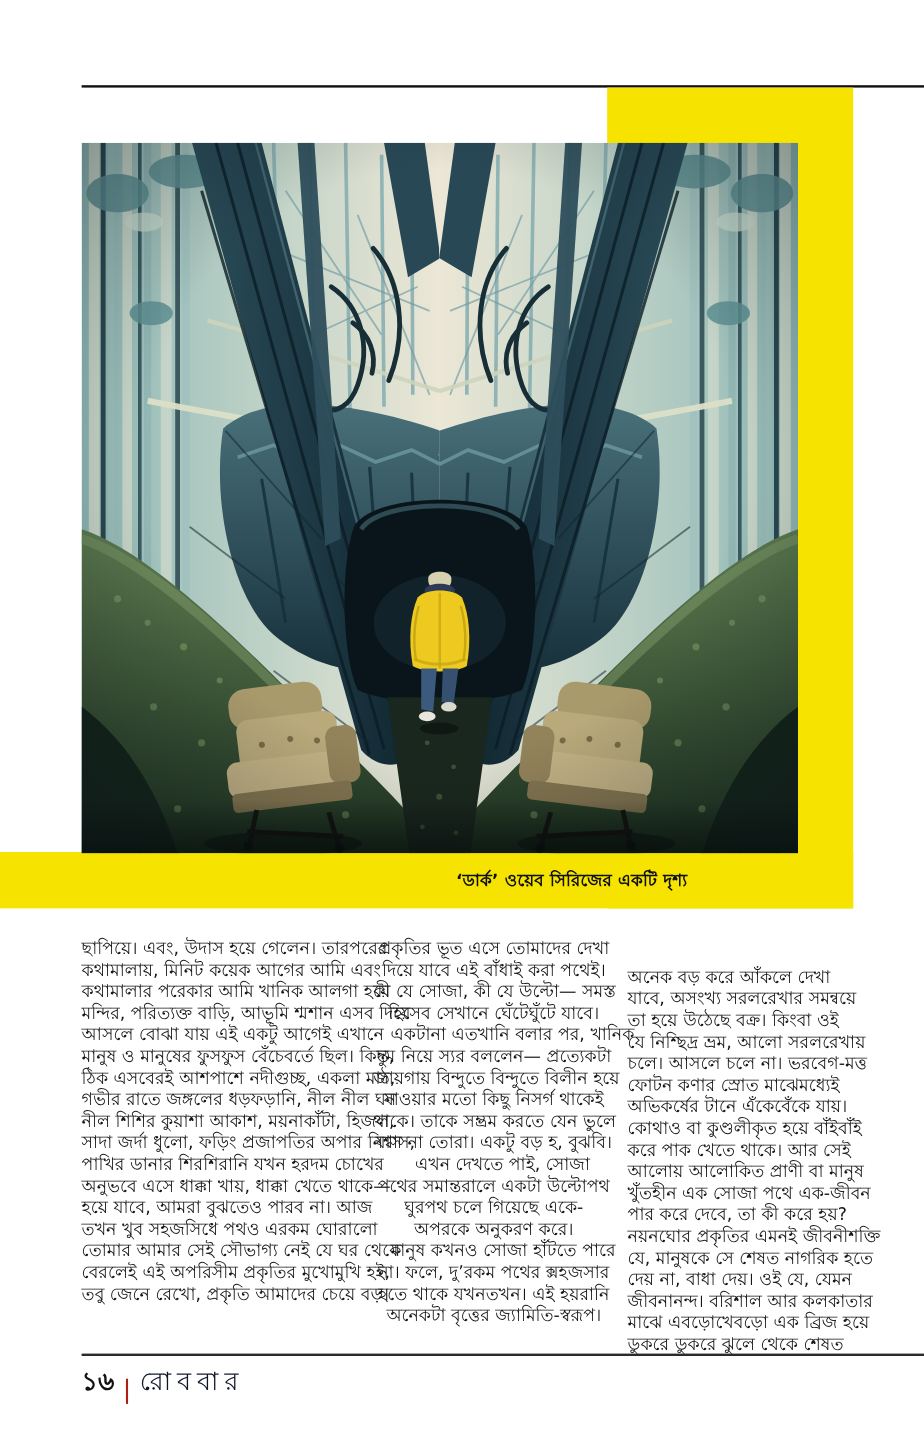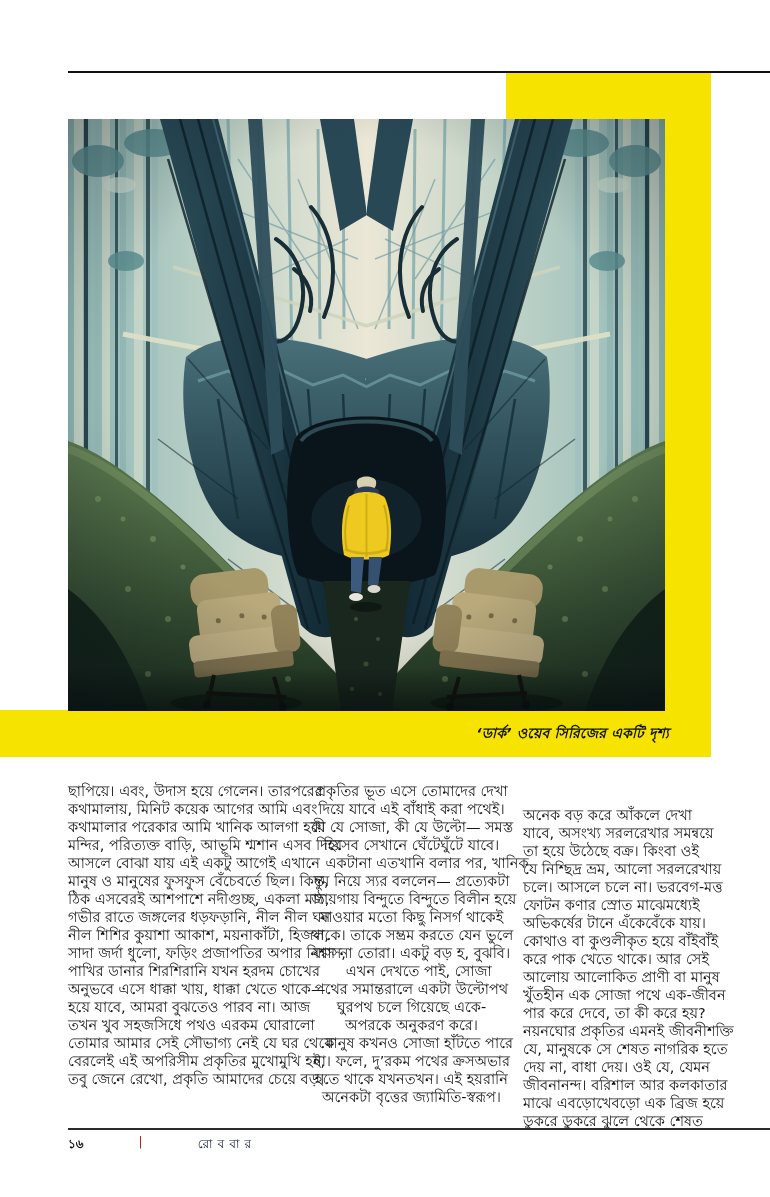--- a/index.html
+++ b/index.html
@@ -7,30 +7,30 @@
     width:770px;height:1197px;background:#ffffff;position:relative;overflow:hidden;
     font-family:"DejaVu Sans","Liberation Sans",sans-serif;color:#141414;
   }
   .page{position:absolute;inset:0;}
   .top-rule{position:absolute;left:68px;top:71px;width:702px;height:2px;background:#111111;}
   .yellow-block{position:absolute;left:506px;top:73px;width:205px;height:684px;background:#F6E400;}
   .yellow-band{position:absolute;left:0px;top:710px;width:711px;height:47px;background:#F6E400;}
   .hero{position:absolute;left:68px;top:119px;width:597px;height:592px;}
   .hero svg{display:block;width:597px;height:592px;}
   .caption{
-    position:absolute;left:380px;top:722px;width:289px;text-align:right;
-    font-size:14px;font-weight:700;color:#101010;letter-spacing:.2px;font-style:italic;
+    position:absolute;left:380px;top:722px;width:289px;text-align:left;
+    font-size:14px;font-weight:700;color:#101010;letter-spacing:.2px;
   }
   .col{position:absolute;top:782px;font-size:14.5px;font-weight:500;color:#161616;}
   .col-1{left:68px;width:228px;}
   .col-2{left:311px;width:201px;text-align:center;}
   .col-3{left:523px;width:188px;margin-top:24px;}
   .tline{height:18px;line-height:18px;white-space:nowrap;}
   .footer-rule{position:absolute;left:68px;top:1128px;width:702px;height:1.5px;background:#2a2a2a;}
-  .footer{position:absolute;left:68px;top:1135px;font-size:12px;display:flex;align-items:flex-start;gap:48px;}
+  .footer{position:absolute;left:68px;top:1135px;font-size:21px;display:flex;align-items:flex-end;}
   .footer .num{font-weight:700;color:#121212;}
   .footer .sep{color:#B01E12;margin:0 7px;font-weight:400;}
   .footer .lbl{letter-spacing:5px;color:#0f172a;}
 </style>
 </head>
 <body>
 
 <div class="page">
 
   <div class="top-rule"></div>
@@ -251,21 +251,21 @@
       <div class="tline">দম নিয়ে স্যর বললেন— প্রত্যেকটা</div>
       <div class="tline">জায়গায় বিন্দুতে বিন্দুতে বিলীন হয়ে</div>
       <div class="tline">যাওয়ার মতো কিছু নিসর্গ থাকেই</div>
       <div class="tline">থাকে। তাকে সম্ভ্রম করতে যেন ভুলে</div>
       <div class="tline">যাস না তোরা। একটু বড় হ, বুঝবি।</div>
       <div class="tline"> এখন দেখতে পাই, সোজা</div>
       <div class="tline">পথের সমান্তরালে একটা উল্টোপথ</div>
       <div class="tline">ঘুরপথ চলে গিয়েছে একে-</div>
       <div class="tline">অপরকে অনুকরণ করে।</div>
       <div class="tline"> মানুষ কখনও সোজা হাঁটতে পারে</div>
-      <div class="tline">না। ফলে, দু’রকম পথের ক্রসঅভার</div>
+      <div class="tline">না। ফলে, দু’রকম পথের ক্সহজসার</div>
       <div class="tline">হতে থাকে যখনতখন। এই হয়রানি</div>
       <div class="tline">অনেকটা বৃত্তের জ্যামিতি-স্বরূপ।</div>
     </div>
   <div class="col col-3">
       <div class="tline">অনেক বড় করে আঁকলে দেখা</div>
       <div class="tline">যাবে, অসংখ্য সরলরেখার সমন্বয়ে</div>
       <div class="tline">তা হয়ে উঠেছে বক্র। কিংবা ওই</div>
       <div class="tline">যে নিশ্ছিদ্র ভ্রম, আলো সরলরেখায়</div>
       <div class="tline">চলে। আসলে চলে না। ভরবেগ-মত্ত</div>
       <div class="tline">ফোটন কণার স্রোত মাঝেমধ্যেই</div>

